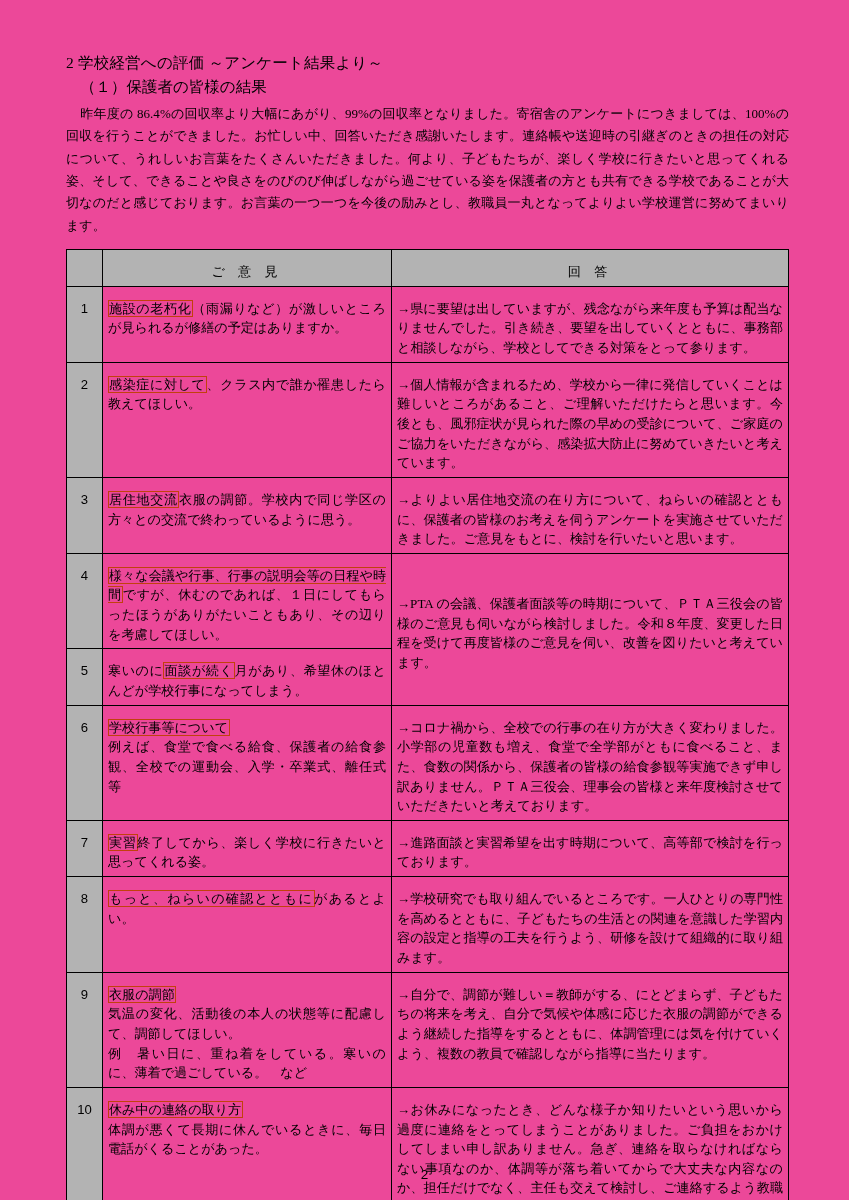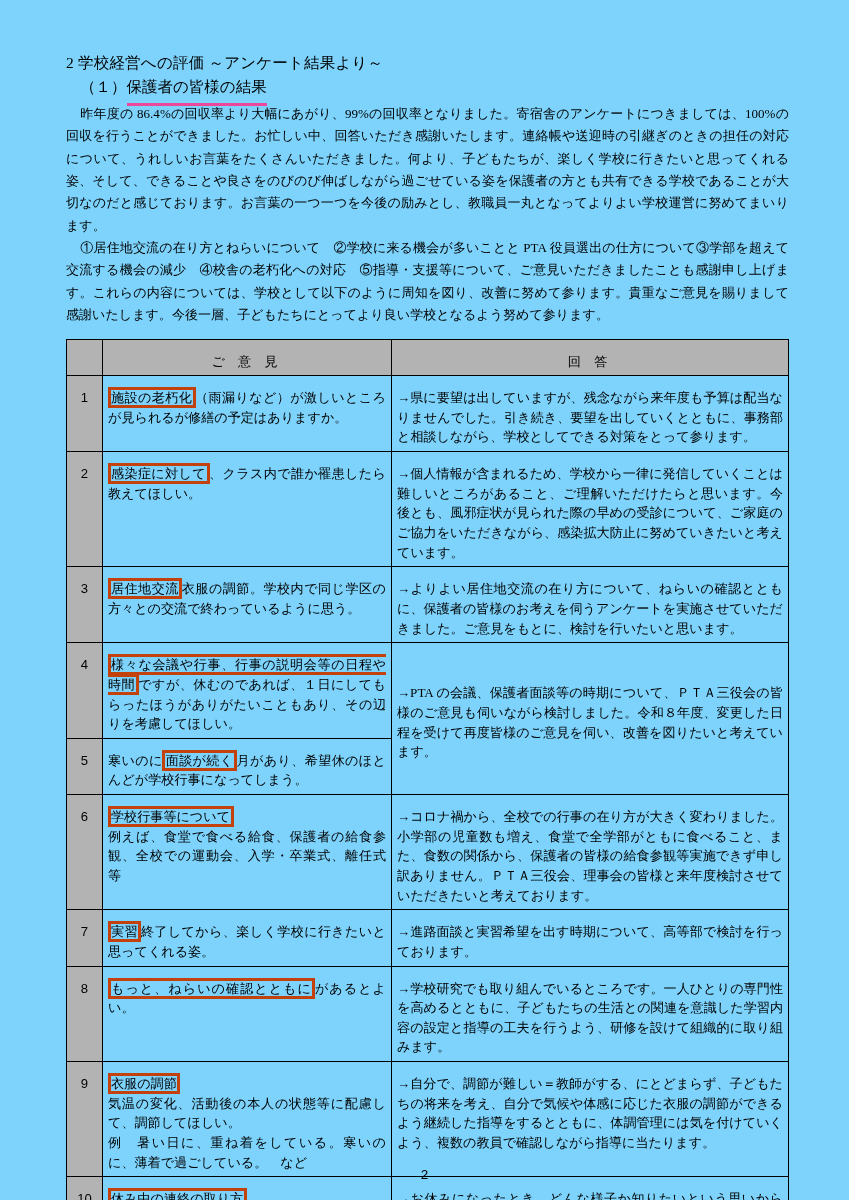--- a/index.html
+++ b/index.html
@@ -10,21 +10,21 @@
   }
   body {
     font-family: "Liberation Serif", "DejaVu Serif", serif;
     color: #000000;
   }
   .page {
     position: relative;
     width: 849px;
     height: 1200px;
     margin: 0 auto;
-    background: #7dd3fc;
+    background: #ec4899;
     box-sizing: border-box;
     padding: 52px 60px 0 66px;
     overflow: hidden;
   }
 
   
   .h-section {
     font-size: 15.5px;
     line-height: 1.45;
     letter-spacing: 0.2px;
@@ -95,21 +95,21 @@
     font-size: 15px;
     font-family: "Liberation Sans", sans-serif;
     padding: 0;
   }
   td.op  { text-align: justify; text-justify: inter-ideograph; }
   td.ans { text-align: justify; text-justify: inter-ideograph; }
   td.ans.mid { vertical-align: middle; }
 
   
   .kw {
-    border: 3px solid #c2410c;
+    border: 1px solid #c2410c;
     padding: 0 0.5px;
     margin: 0 -0.5px;
     display: inline;
     line-height: 1.5;
   }
   .ln { display: block; }
 
   
   .folio {
     position: absolute;
@@ -127,21 +127,20 @@
 <div class="page">
 
   <div class="h-section">2  学校経営への評価  ～アンケート結果より～</div>
 
   <div class="h-sub">
     <span>（１）</span><span class="ul">保護者の皆様の結果</span>
   </div>
 
   <p class="para indent">昨年度の 86.4%の回収率より大幅にあがり、99%の回収率となりました。寄宿舎のアンケートにつきましては、100%の回収を行うことができました。お忙しい中、回答いただき感謝いたします。連絡帳や送迎時の引継ぎのときの担任の対応について、うれしいお言葉をたくさんいただきました。何より、子どもたちが、楽しく学校に行きたいと思ってくれる姿、そして、できることや良さをのびのび伸ばしながら過ごせている姿を保護者の方とも共有できる学校であることが大切なのだと感じております。お言葉の一つ一つを今後の励みとし、教職員一丸となってよりよい学校運営に努めてまいります。</p>
 
-  <p class="para indent block2">①居住地交流の在り方とねらいについて　②学校に来る機会が多いことと PTA 役員選出の仕方について③学部を超えて交流する機会の減少　④校舎の老朽化への対応　⑤指導・支援等について、ご意見いただきましたことも感謝申し上げます。これらの内容については、学校として以下のように周知を図り、改善に努めて参ります。貴重なご意見を賜りまして感謝いたします。今後一層、子どもたちにとってより良い学校となるよう努めて参ります。</p>
 
   <table class="survey">
     <colgroup>
       <col class="c-num">
         <col class="c-op">
         <col class="c-ans">
     </colgroup>
     <thead>
       <tr>
         <th class="h-num"></th>

